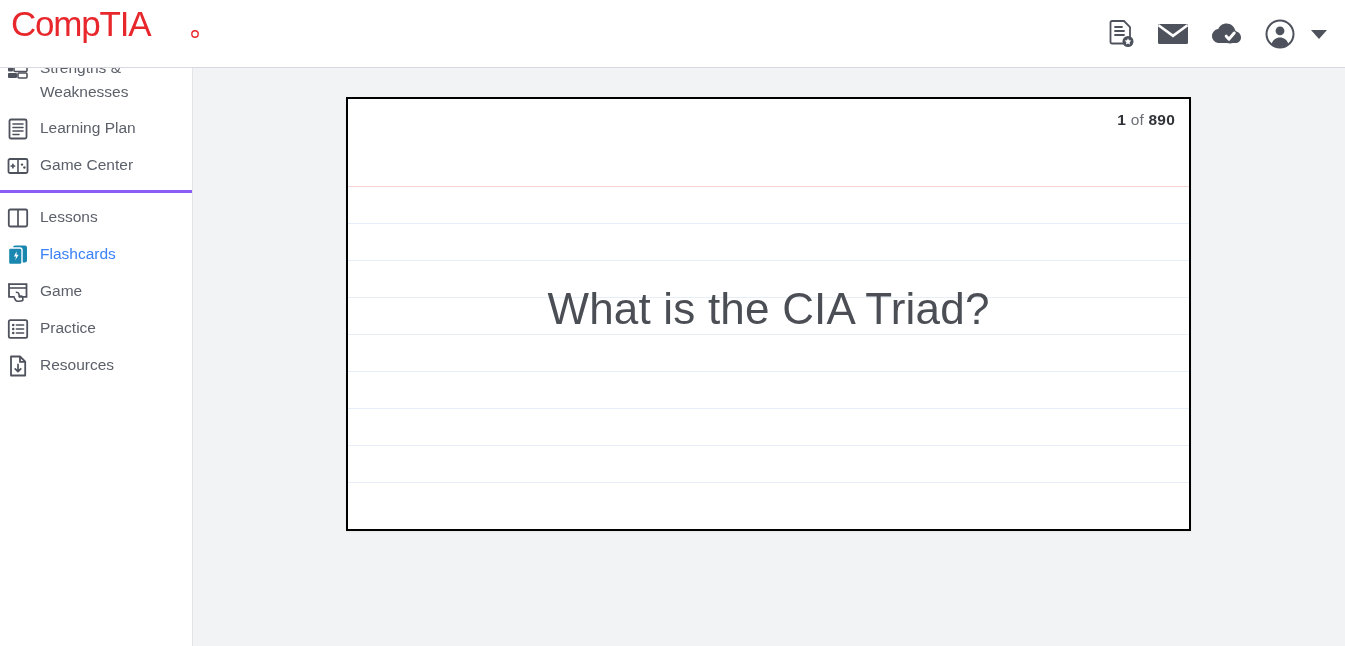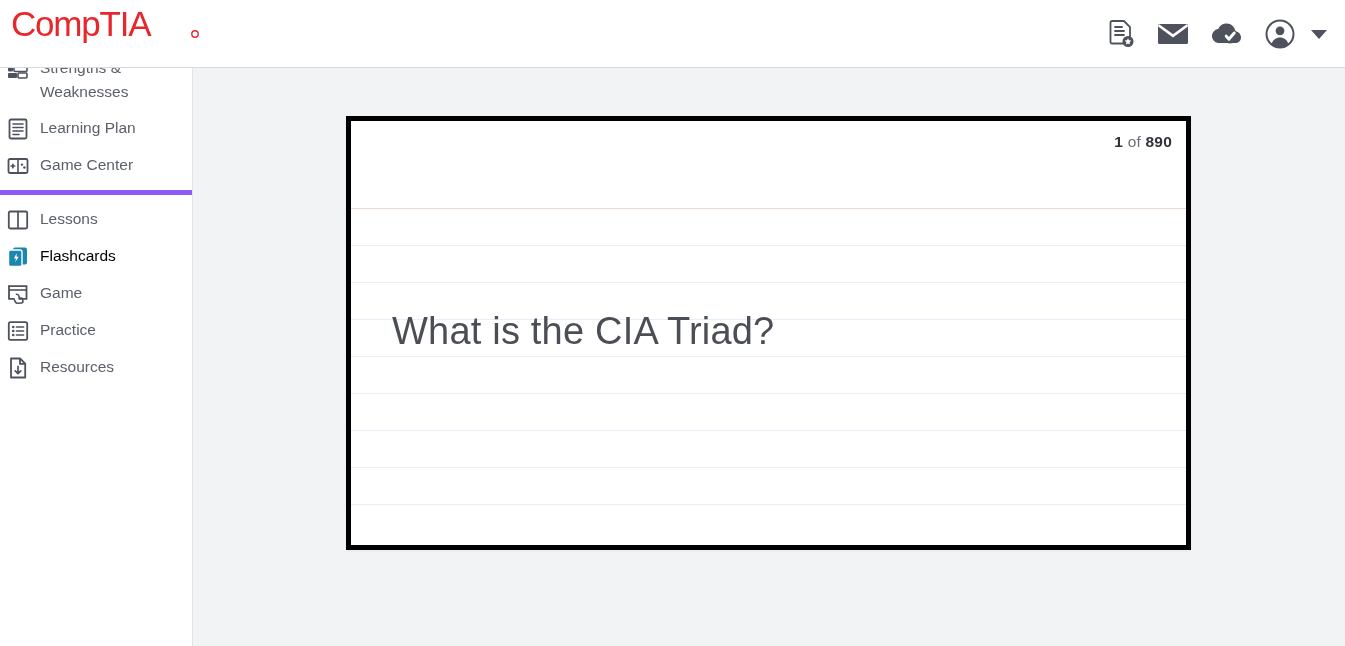--- a/index.html
+++ b/index.html
@@ -75,21 +75,21 @@
     background: #ffffff;
     border-right: 1px solid #e3e4e8;
     z-index: 20;
     overflow: hidden;
   }
   .sidebar-inner {
     position: relative;
     margin-top: -6px;
   }
   .nav-group { padding: 0; }
-  .nav-group + .nav-group { border-top: 5px solid #8b5cf6; margin-top: 6px; padding-top: 6px; }
+  .nav-group + .nav-group { border-top: 3px solid #8b5cf6; margin-top: 6px; padding-top: 6px; }
 
   .nav-item {
     display: flex;
     align-items: flex-start;
     gap: 10px;
     padding: 6px 8px 6px 6px;
     cursor: pointer;
     text-decoration: none;
     color: #5b6069;
     font-size: 15.5px;
@@ -100,21 +100,21 @@
     flex: 0 0 auto;
     width: 24px; height: 24px;
     display: flex; align-items: center; justify-content: center;
     color: #4e525c;
     margin-top: 1px;
   }
   .nav-item .lbl {
     display: block;
     max-width: 122px;
   }
-  .nav-item.active { color: #000000; }
+  .nav-item.active { color: #3b82f6; }
   .nav-item.active .ico { color: #1a87b0; }
 
   
   .content {
     position: absolute;
     left: 193px;
     top: 56px;
     right: 0;
     bottom: 0;
     background: #f2f3f5;
@@ -130,25 +130,25 @@
     height: 60px;
     background: #ffffff;
     border: 1px solid #dcdde2;
     border-radius: 2px;
   }
 
   
   .card {
     position: absolute;
     left: 153px;
-    top: 60px;
+    top: 41px;
     width: 845px;
     height: 434px;
     background: #ffffff;
-    border: 5px solid #000000;
+    border: 2px solid #000000;
     box-shadow: 0 1px 2px rgba(0,0,0,0.05);
     overflow: hidden;
   }
   .rules {
     position: absolute;
     inset: 0;
     pointer-events: none;
   }
   .rule {
     position: absolute;
@@ -165,22 +165,22 @@
     font-size: 15.5px;
     color: #6c7077;
     letter-spacing: 0.2px;
   }
   .card-counter b { color: #2f3338; font-weight: 700; }
 
   .card-front-text {
     position: absolute;
     left: 0; right: 0;
     top: 184px;
-    text-align: left;
-    font-size: 38px;
+    text-align: center;
+    font-size: 44px;
     line-height: 52px;
     color: #4b4f55;
     font-weight: 400;
     letter-spacing: 0.2px;
     padding: 0 41px;
   }
 </style>
 </head>
 <body>
 

